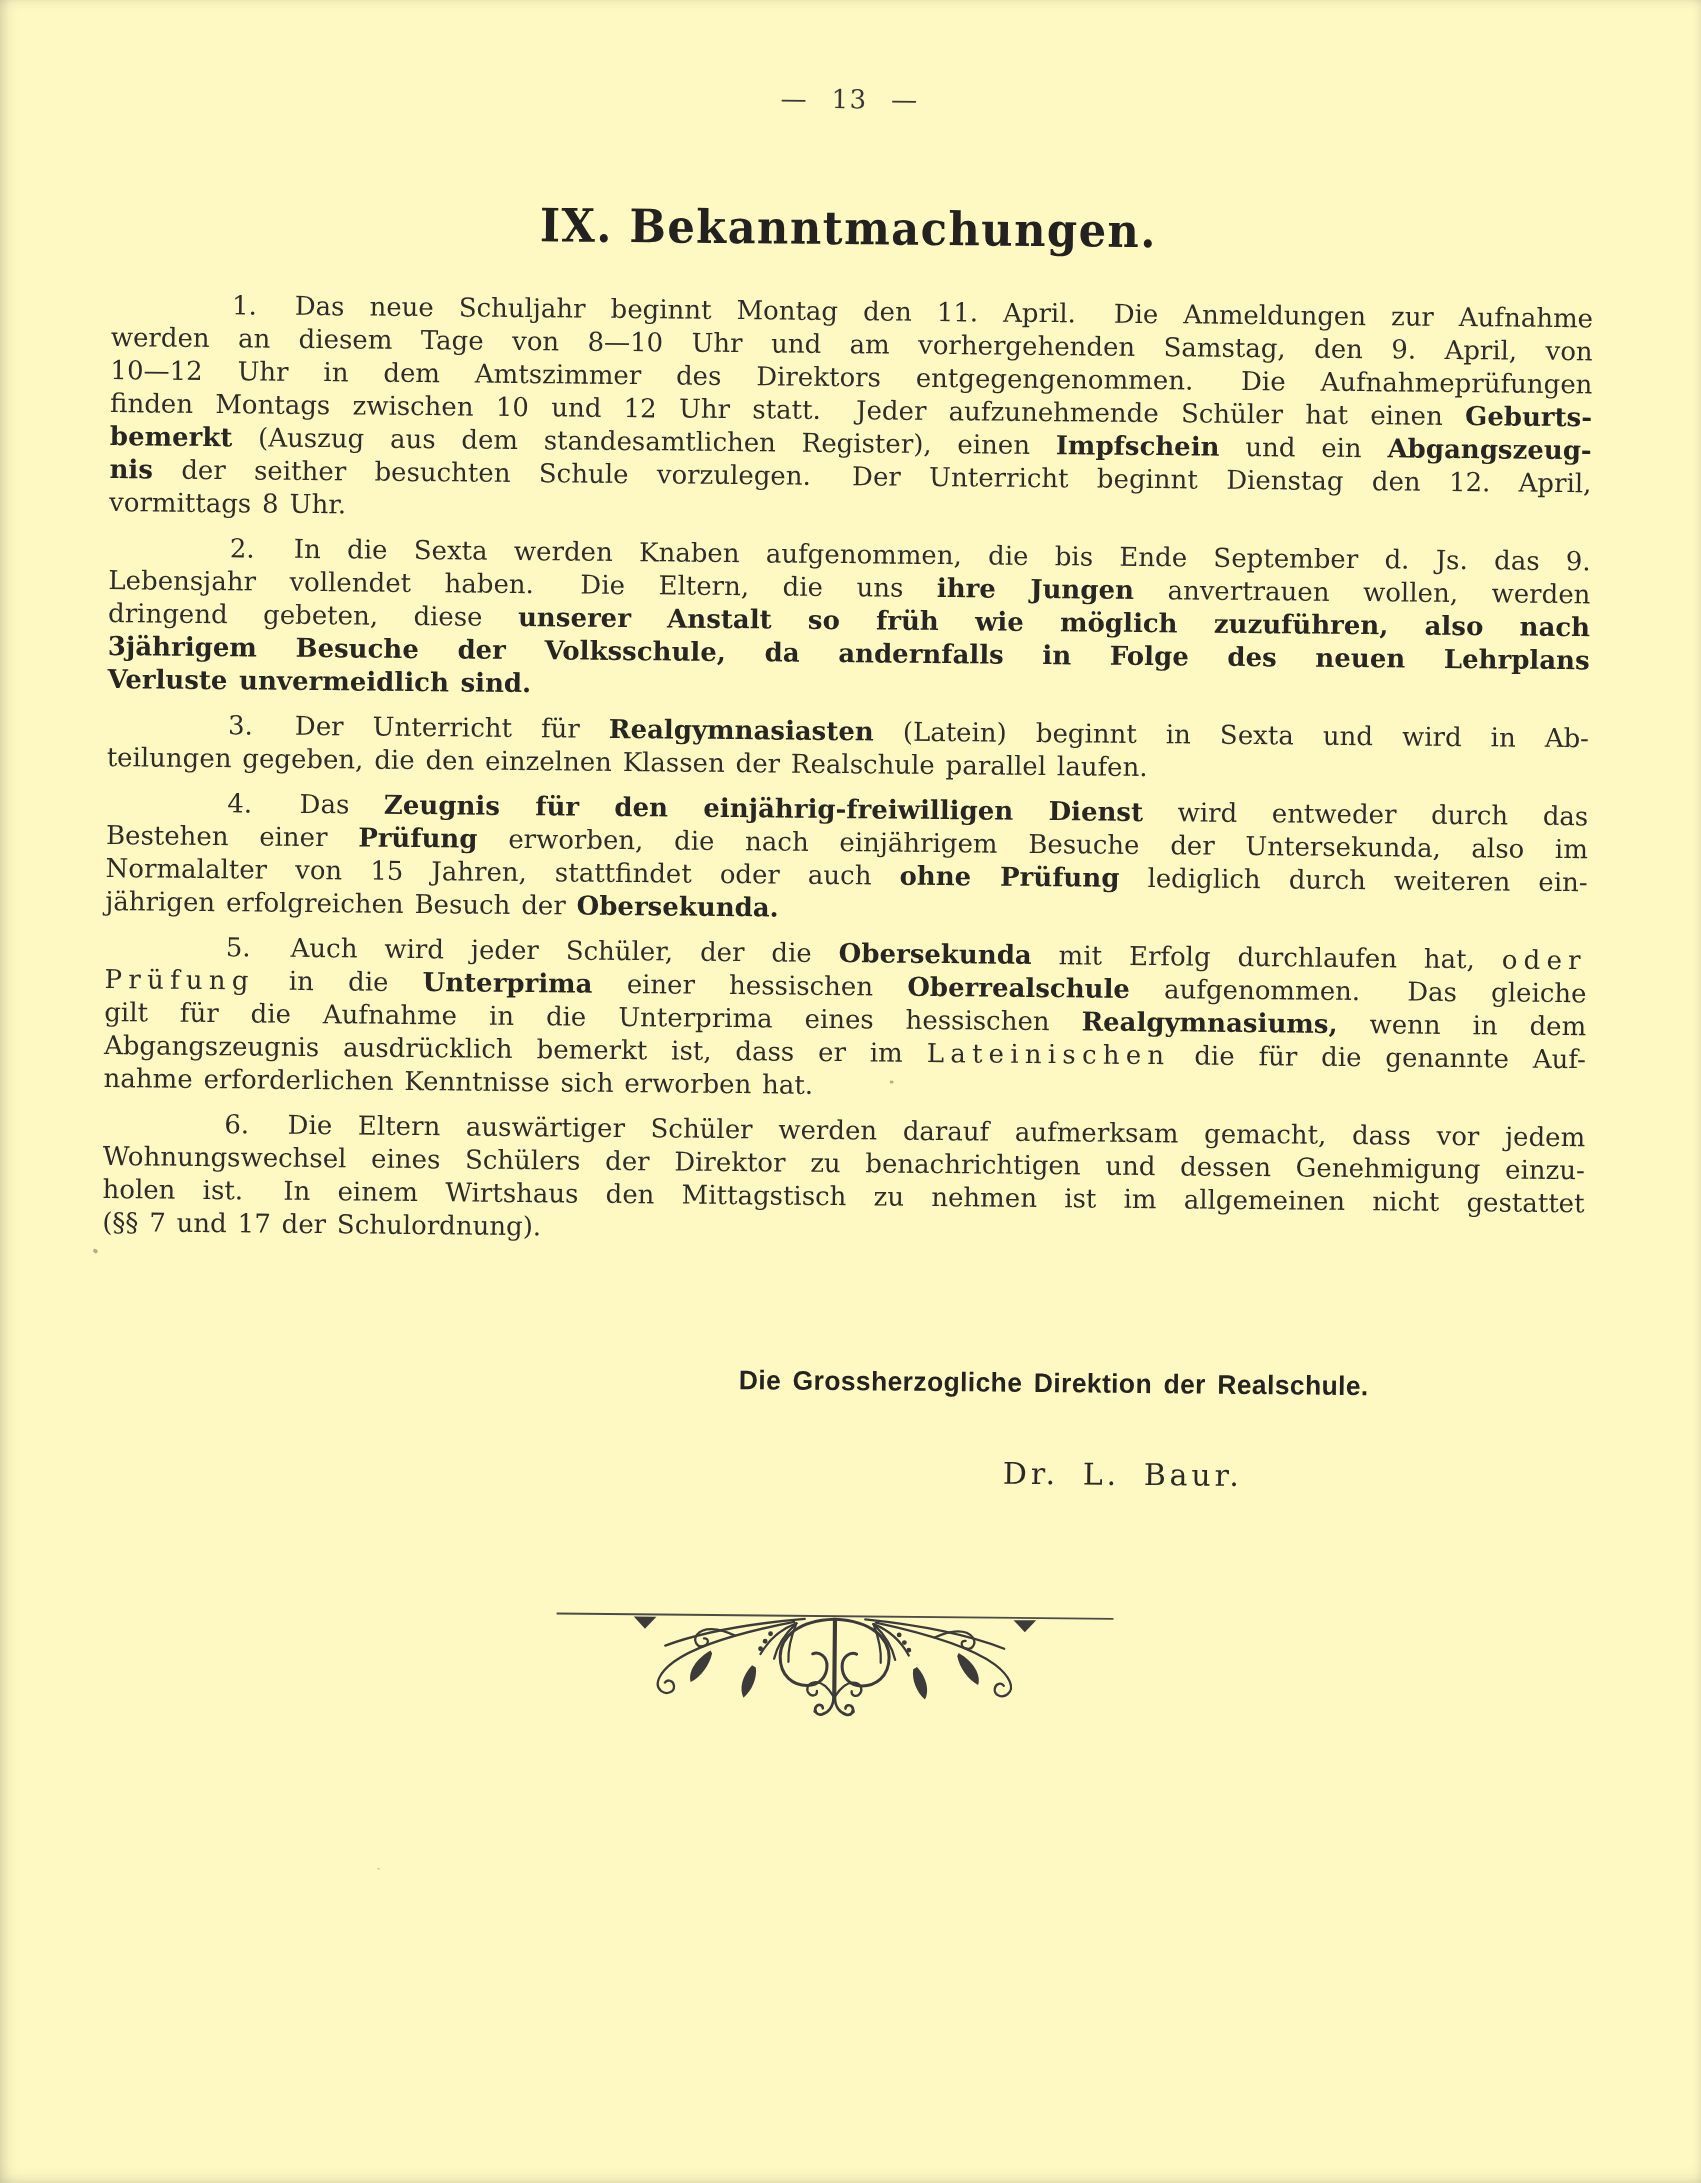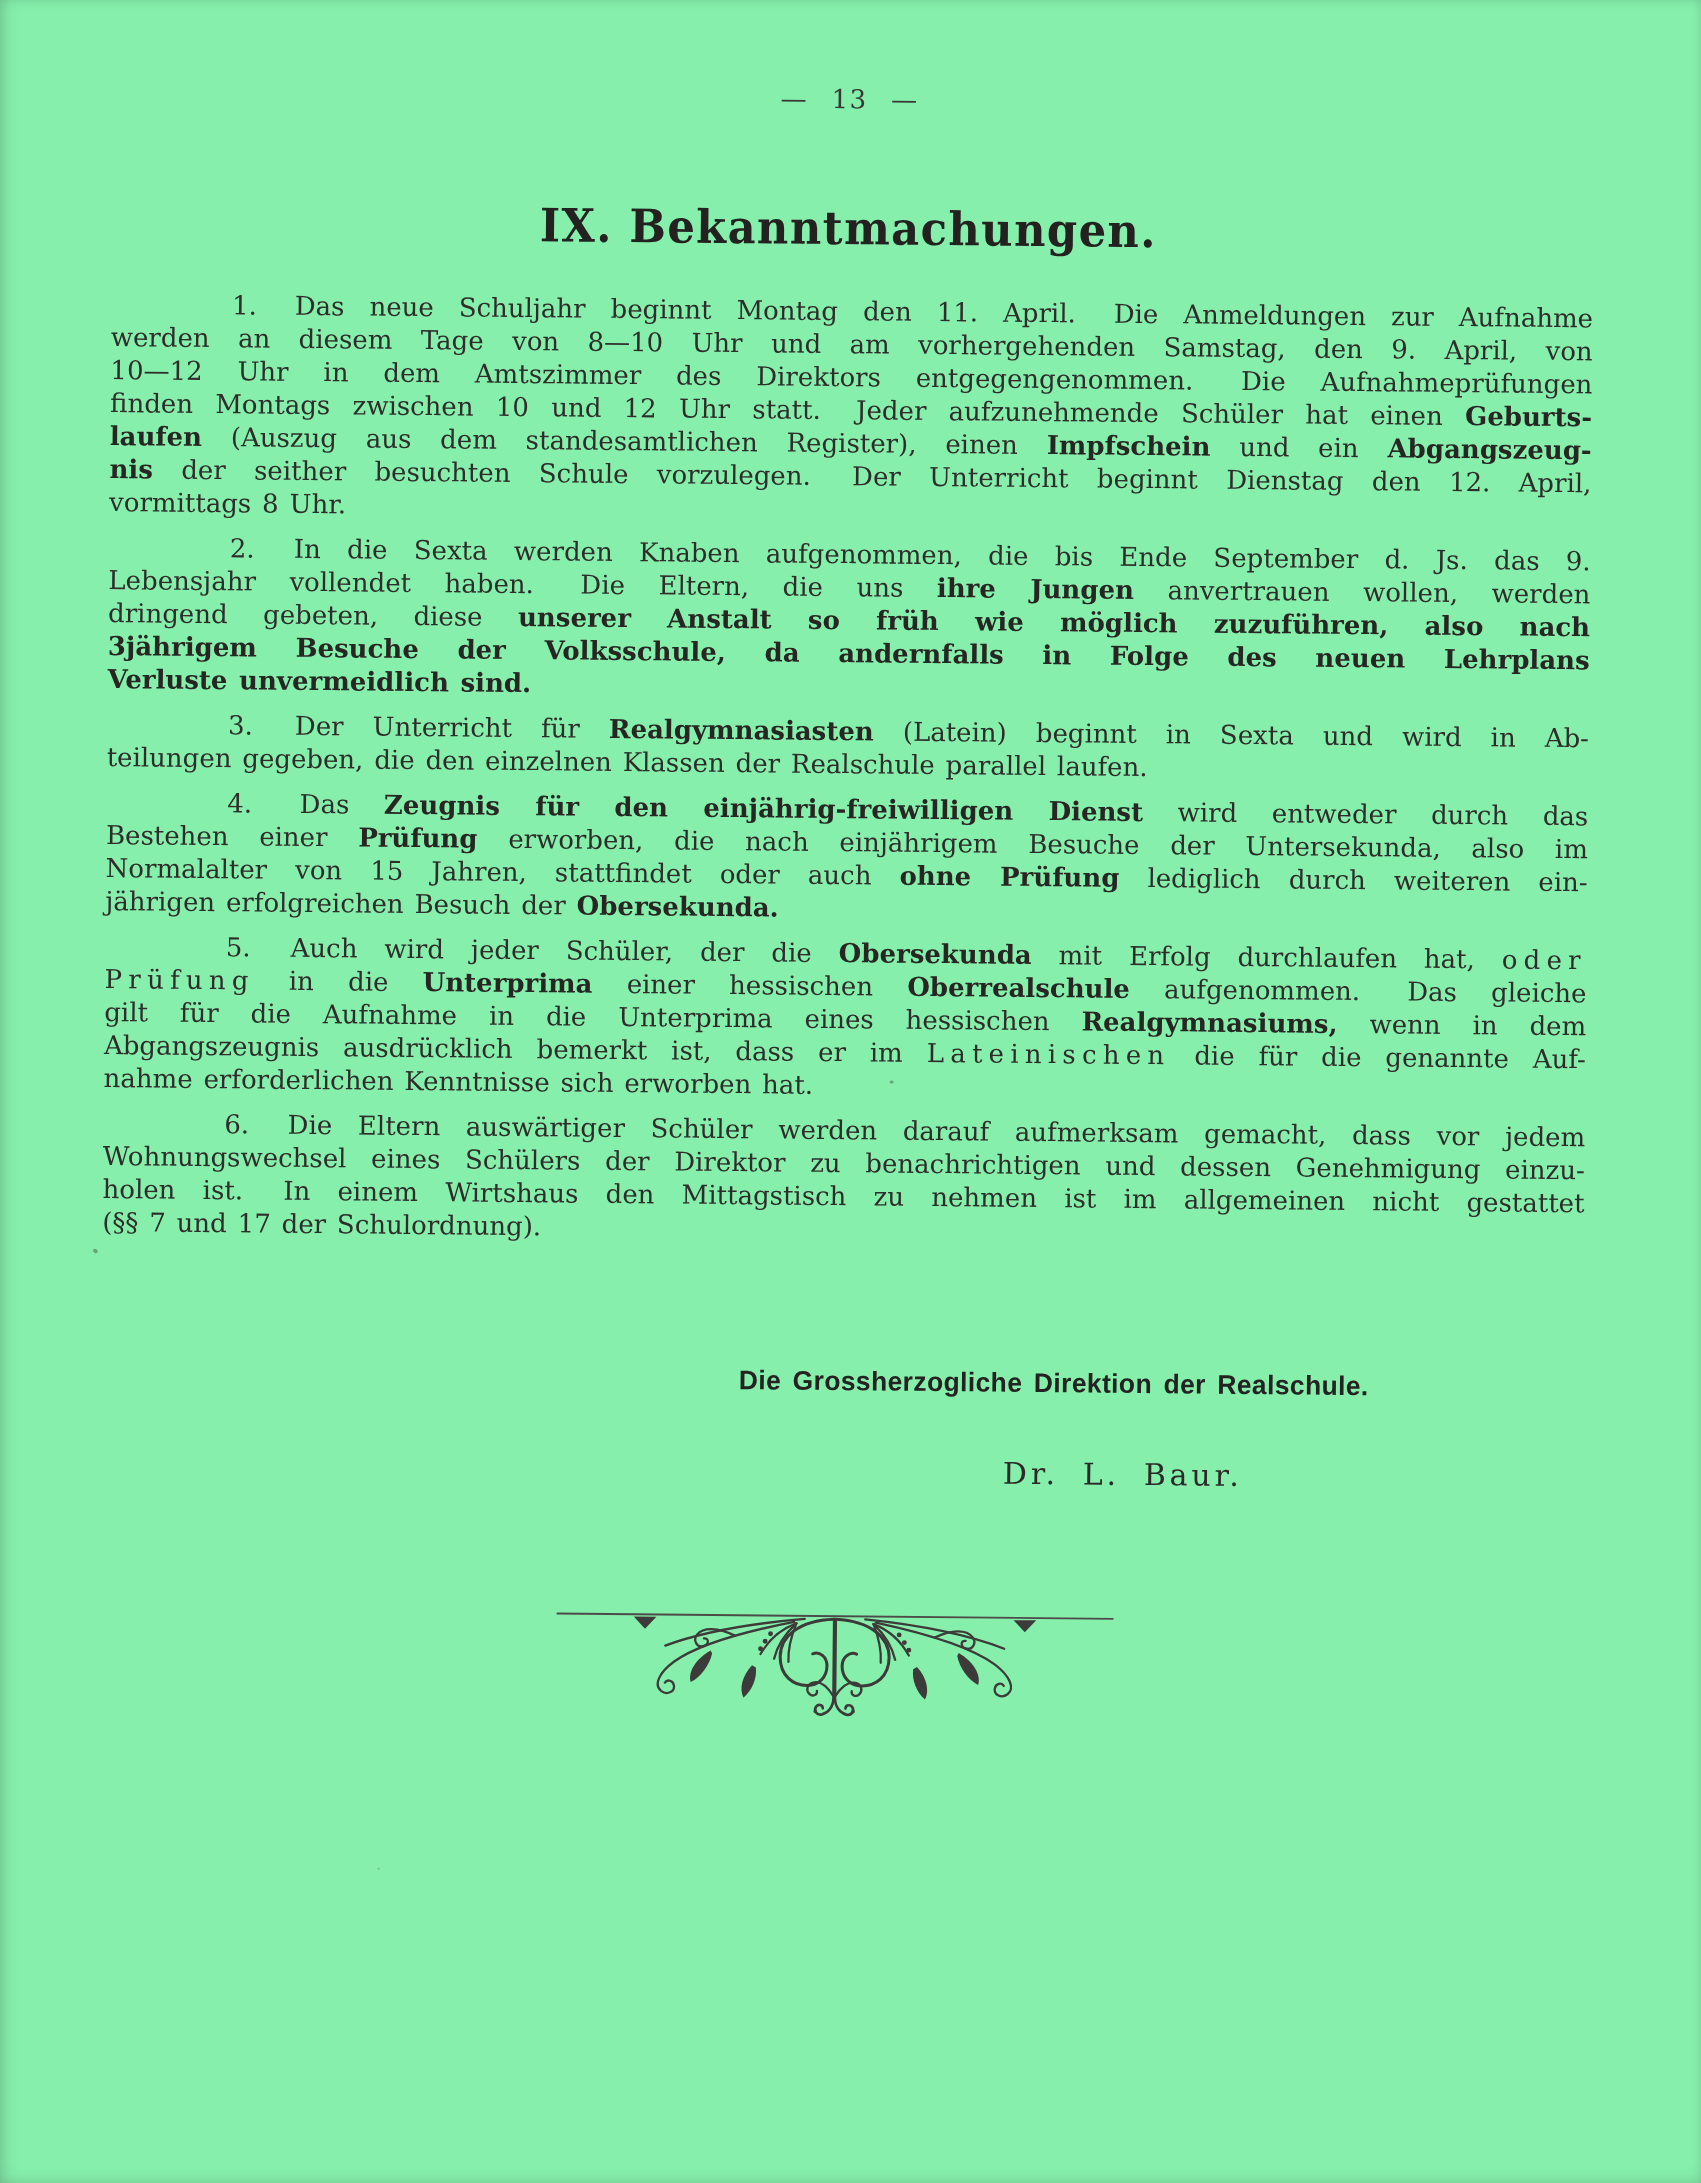--- a/index.html
+++ b/index.html
@@ -1,19 +1,19 @@
 <!DOCTYPE html>
 <html lang="de" style="font-size:12px"><head>
 <meta charset="utf-8">
 <style>
   html,body{margin:0;padding:0;background:#e9e9e6;}
   .page{
     position:relative;
     width:1701px;height:2183px;
-    background:#86efac;
+    background:#fef9c3;
     overflow:hidden;
     font-family:"DejaVu Serif", serif;
     color:#2f2d2a;
   }
   .page::after{
     content:"";position:absolute;inset:0;pointer-events:none;
     box-shadow:
       inset 10.6px 0 15px -7.6px rgba(60,60,58,.22),
       inset -6px 0 12px -7.6px rgba(60,60,58,.14),
       inset 0 -9px 16.7px -9px rgba(60,60,58,.16),
@@ -77,21 +77,21 @@
     <div class="pagenum">— 13 —</div>
 
     <div class="doctitle">IX. Bekanntmachungen.</div>
 
     <div class="body">
         <div class="para">
           <div class="line first"><span>1.  Das neue Schuljahr beginnt Montag den 11. April.  Die Anmeldungen zur Aufnahme</span></div>
           <div class="line"><span>werden an diesem Tage von 8—10 Uhr und am vorhergehenden Samstag, den 9. April, von</span></div>
           <div class="line"><span>10—12 Uhr in dem Amtszimmer des Direktors entgegengenommen.  Die Aufnahmeprüfungen</span></div>
           <div class="line"><span>finden Montags zwischen 10 und 12 Uhr statt.  Jeder aufzunehmende Schüler hat einen </span><span class="b">Geburts-</span></div>
-          <div class="line"><span class="b">laufen</span><span> (Auszug aus dem standesamtlichen Register), einen </span><span class="b">Impfschein</span><span> und ein </span><span class="b">Abgangszeug-</span></div>
+          <div class="line"><span class="b">bemerkt</span><span> (Auszug aus dem standesamtlichen Register), einen </span><span class="b">Impfschein</span><span> und ein </span><span class="b">Abgangszeug-</span></div>
           <div class="line"><span class="b">nis</span><span> der seither besuchten Schule vorzulegen.  Der Unterricht beginnt Dienstag den 12. April,</span></div>
           <div class="line last"><span>vormittags 8 Uhr.</span></div>
         </div>
         <div class="para">
           <div class="line first"><span>2.  In die Sexta werden Knaben aufgenommen, die bis Ende September d. Js. das 9.</span></div>
           <div class="line"><span>Lebensjahr vollendet haben.  Die Eltern, die uns </span><span class="b">ihre Jungen</span><span> anvertrauen wollen, werden</span></div>
           <div class="line"><span>dringend gebeten, diese </span><span class="b">unserer Anstalt so früh wie möglich zuzuführen, also nach</span></div>
           <div class="line"><span class="b">3jährigem Besuche der Volksschule, da andernfalls in Folge des neuen Lehrplans</span></div>
           <div class="line last"><span class="b">Verluste unvermeidlich sind.</span></div>
         </div>

